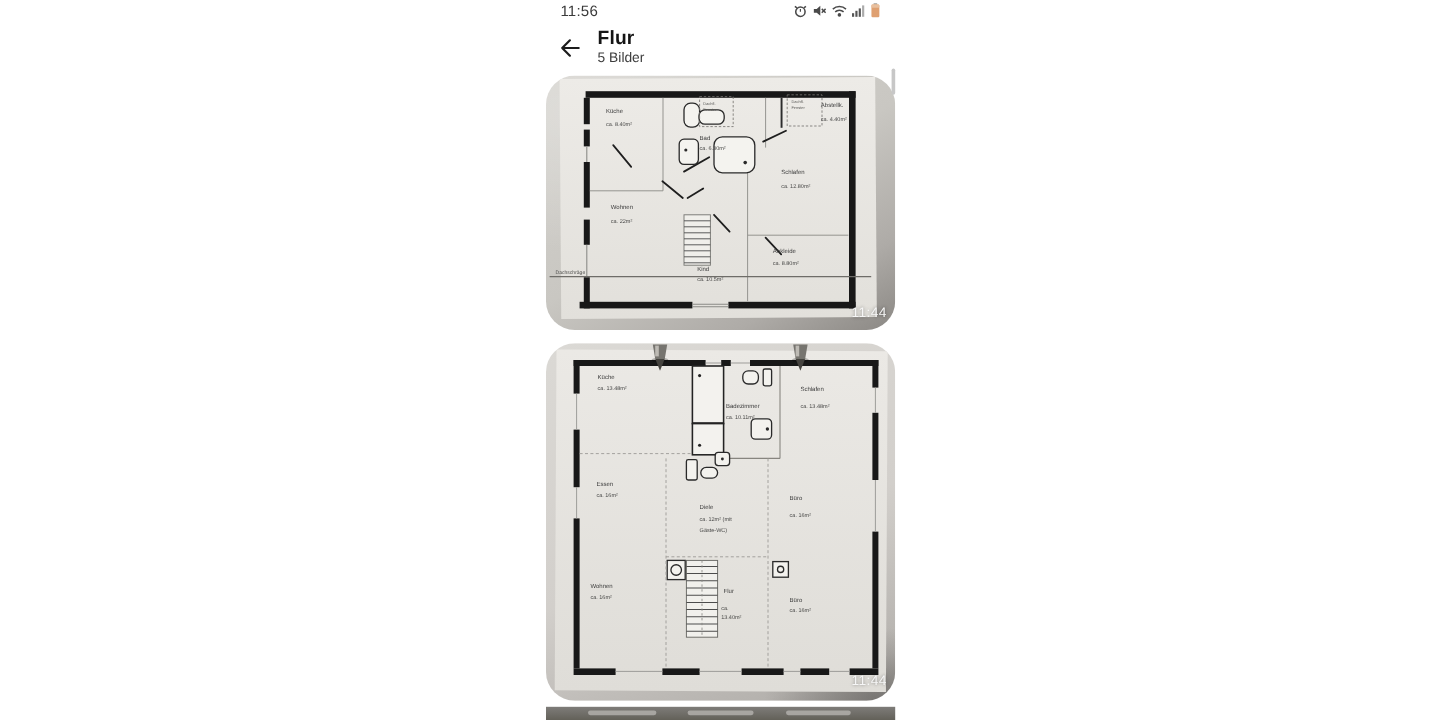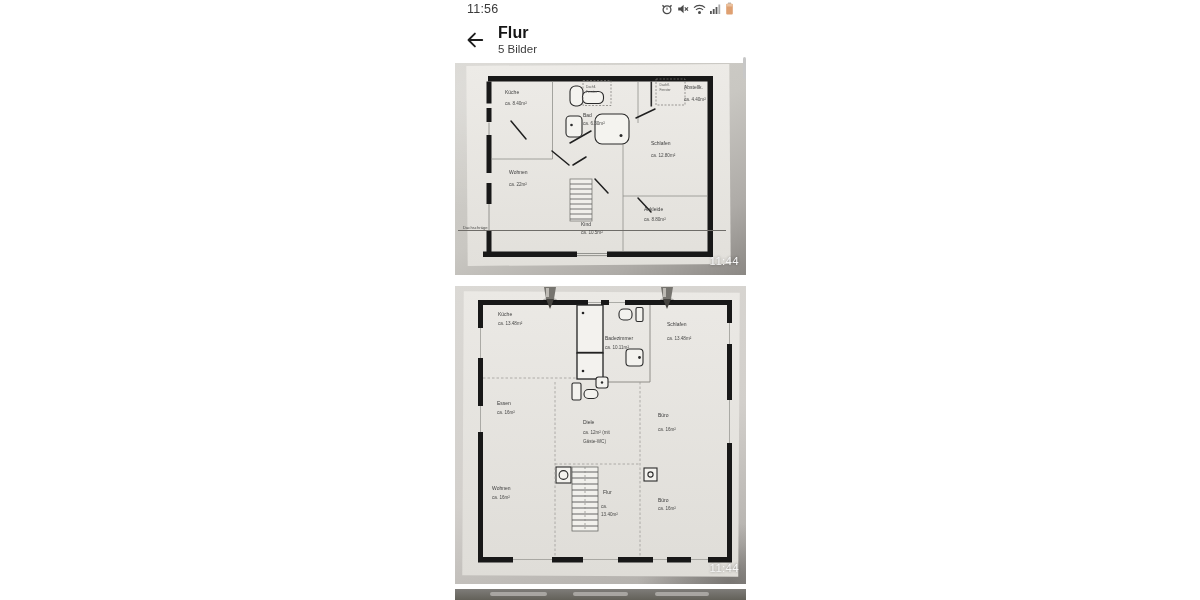--- a/index.html
+++ b/index.html
@@ -14,21 +14,21 @@
   .status-icons svg{display:block;}
 
   
   .header{position:absolute;top:21px;left:0;right:0;height:38px;display:flex;align-items:center;padding-left:6px;box-sizing:border-box;}
   .back-btn{background:none;border:none;padding:0;width:26px;height:26px;display:flex;align-items:center;justify-content:center;cursor:pointer;}
   .titles{margin-left:11px;line-height:1;}
   .title{font-size:16px;font-weight:700;color:#151515;letter-spacing:.1px;}
   .subtitle{font-size:11.5px;color:#3d3d3d;margin-top:3px;}
 
   
-  .photo{position:absolute;left:0;width:291px;overflow:hidden;}
+  .photo{position:absolute;left:0;width:291px;overflow:hidden;border-radius:24px;}
   .photo svg{display:block;}
   .photo1{top:63px;height:212px;
     background:
       radial-gradient(120% 90% at 12% 15%, rgba(255,255,255,.28), rgba(255,255,255,0) 60%),
       linear-gradient(150deg,#d4d2cd 0%,#c9c7c2 50%,#aeaba7 80%,#8b8884 100%);}
   .photo2{top:286px;height:298px;
     background:
       radial-gradient(45% 28% at 94% 99%, rgba(62,60,58,.40), rgba(62,60,58,0) 70%),
       linear-gradient(160deg,#dbd9d5 0%,#d2cfcb 55%,#b5b2ae 90%,#9b9894 100%);}
   .photo3{top:589px;height:11px;left:0;width:291px;position:absolute;

